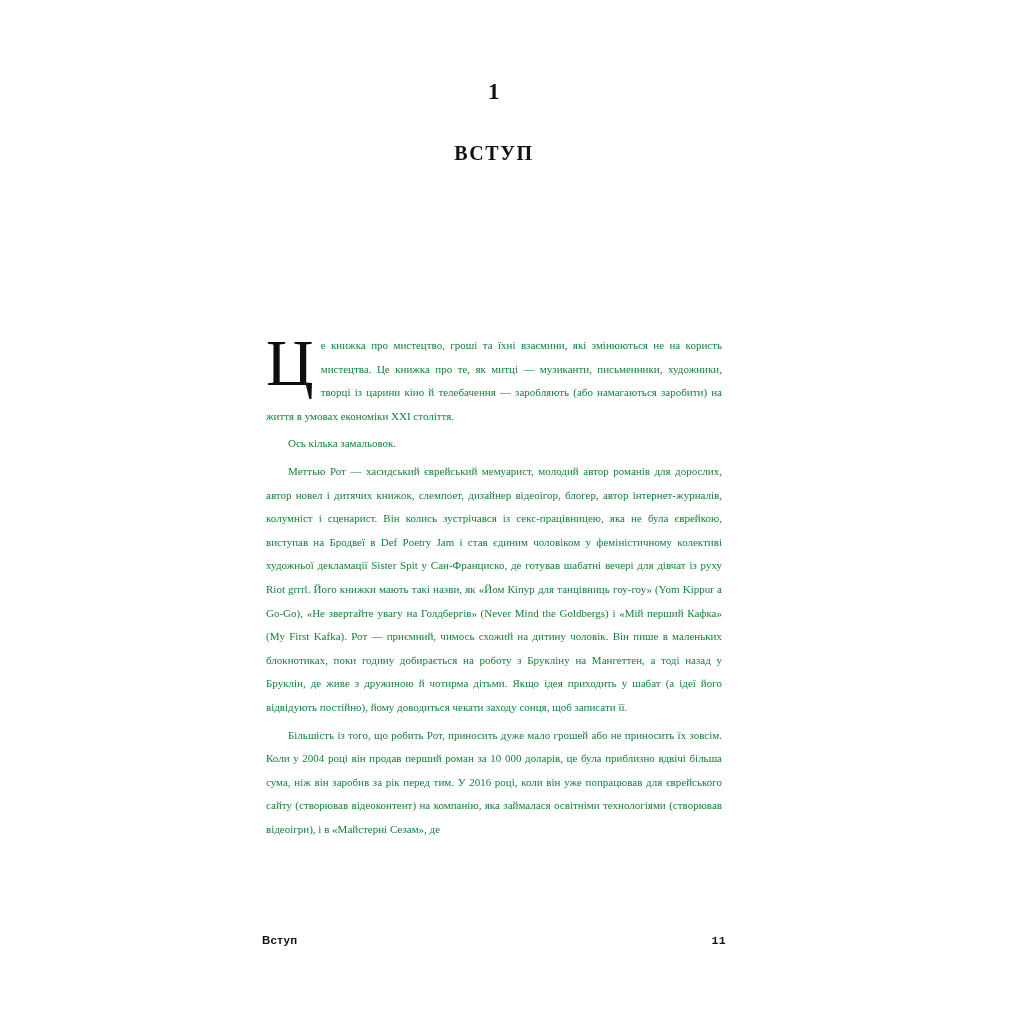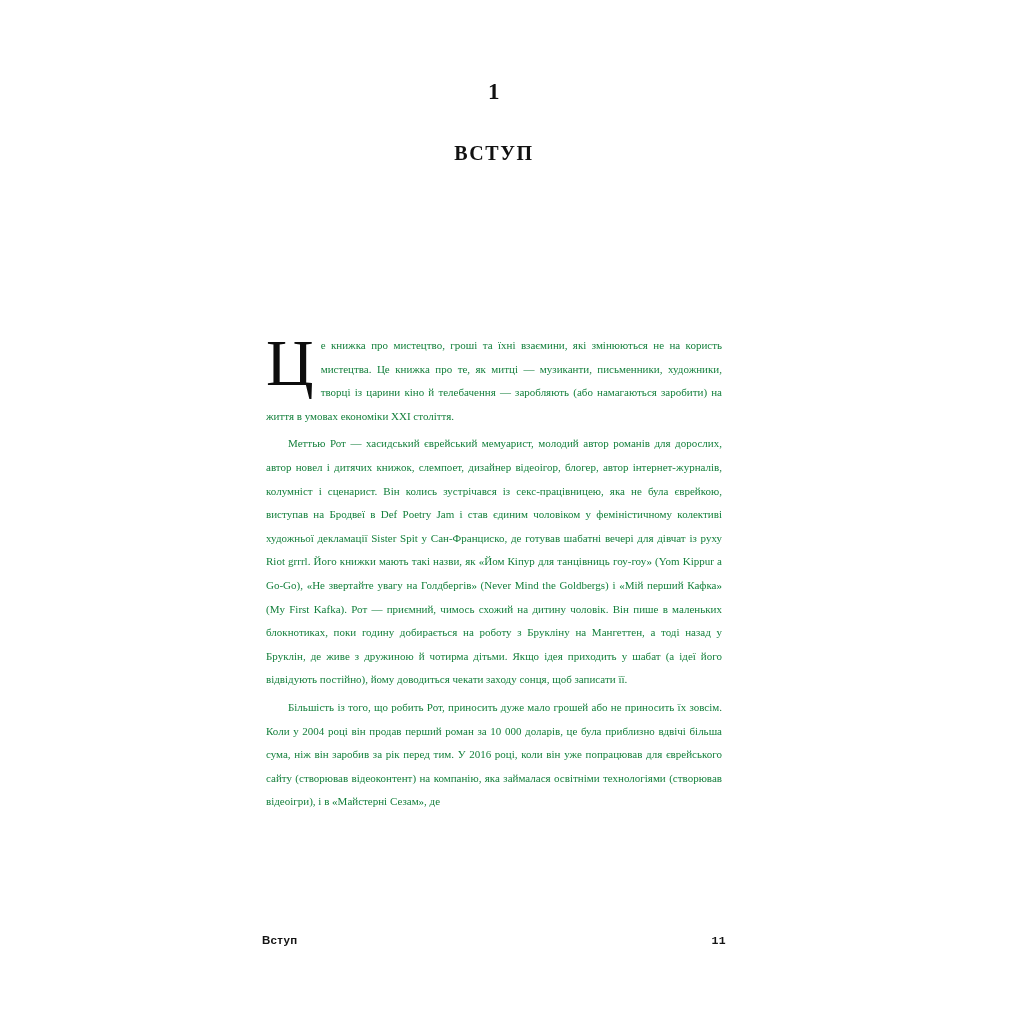--- a/index.html
+++ b/index.html
@@ -120,20 +120,21 @@
 
 <div class="page">
 
   <div class="chapter-head">
     <div class="chapter-number">1</div>
     <div class="chapter-title">ВСТУП</div>
   </div>
 
   <div class="text-column">
     <p class="body-par dropcap-par">Це книжка про мистецтво, гроші та їхні взаємини, які змінюються не на користь мистецтва. Це книжка про те, як митці — музиканти, письменники, художники, творці із царини кіно й телебачення — заробляють (або намагаються заробити) на життя в умовах економіки XXI століття.</p>
+    <p class="body-par">Ось кілька замальовок.</p>
     <p class="body-par">Меттью Рот — хасидський єврейський мемуарист, молодий автор романів для дорослих, автор новел і дитячих книжок, слемпоет, дизайнер відеоігор, блогер, автор інтернет-журналів, колумніст і сценарист. Він колись зустрічався із секс-працівницею, яка не була єврейкою, виступав на Бродвеї в Def Poetry Jam і став єдиним чоловіком у феміністичному колективі художньої декламації Sister Spit у Сан-Франциско, де готував шабатні вечері для дівчат із руху Riot grrrl. Його книжки мають такі назви, як «Йом Кіпур для танцівниць гоу-гоу» (Yom Kippur a Go-Go), «Не звертайте увагу на Голдбергів» (Never Mind the Goldbergs) і «Мій перший Кафка» (My First Kafka). Рот — приємний, чимось схожий на дитину чоловік. Він пише в маленьких блокнотиках, поки годину добирається на роботу з Брукліну на Мангеттен, а тоді назад у Бруклін, де живе з дружиною й чотирма дітьми. Якщо ідея приходить у шабат (а ідеї його відвідують постійно), йому доводиться чекати заходу сонця, щоб записати її.</p>
     <p class="body-par">Більшість із того, що робить Рот, приносить дуже мало грошей або не приносить їх зовсім. Коли у 2004 році він продав перший роман за 10 000 доларів, це була приблизно вдвічі більша сума, ніж він заробив за рік перед тим. У 2016 році, коли він уже попрацював для єврейського сайту (створював відеоконтент) на компанію, яка займалася освітніми технологіями (створював відеоігри), і в «Майстерні Сезам», де</p>
   </div>
 
   <div class="page-footer">
     <span class="footer-running-head">Вступ</span>
     <span class="footer-page-number">11</span>
   </div>
 
 </div>

